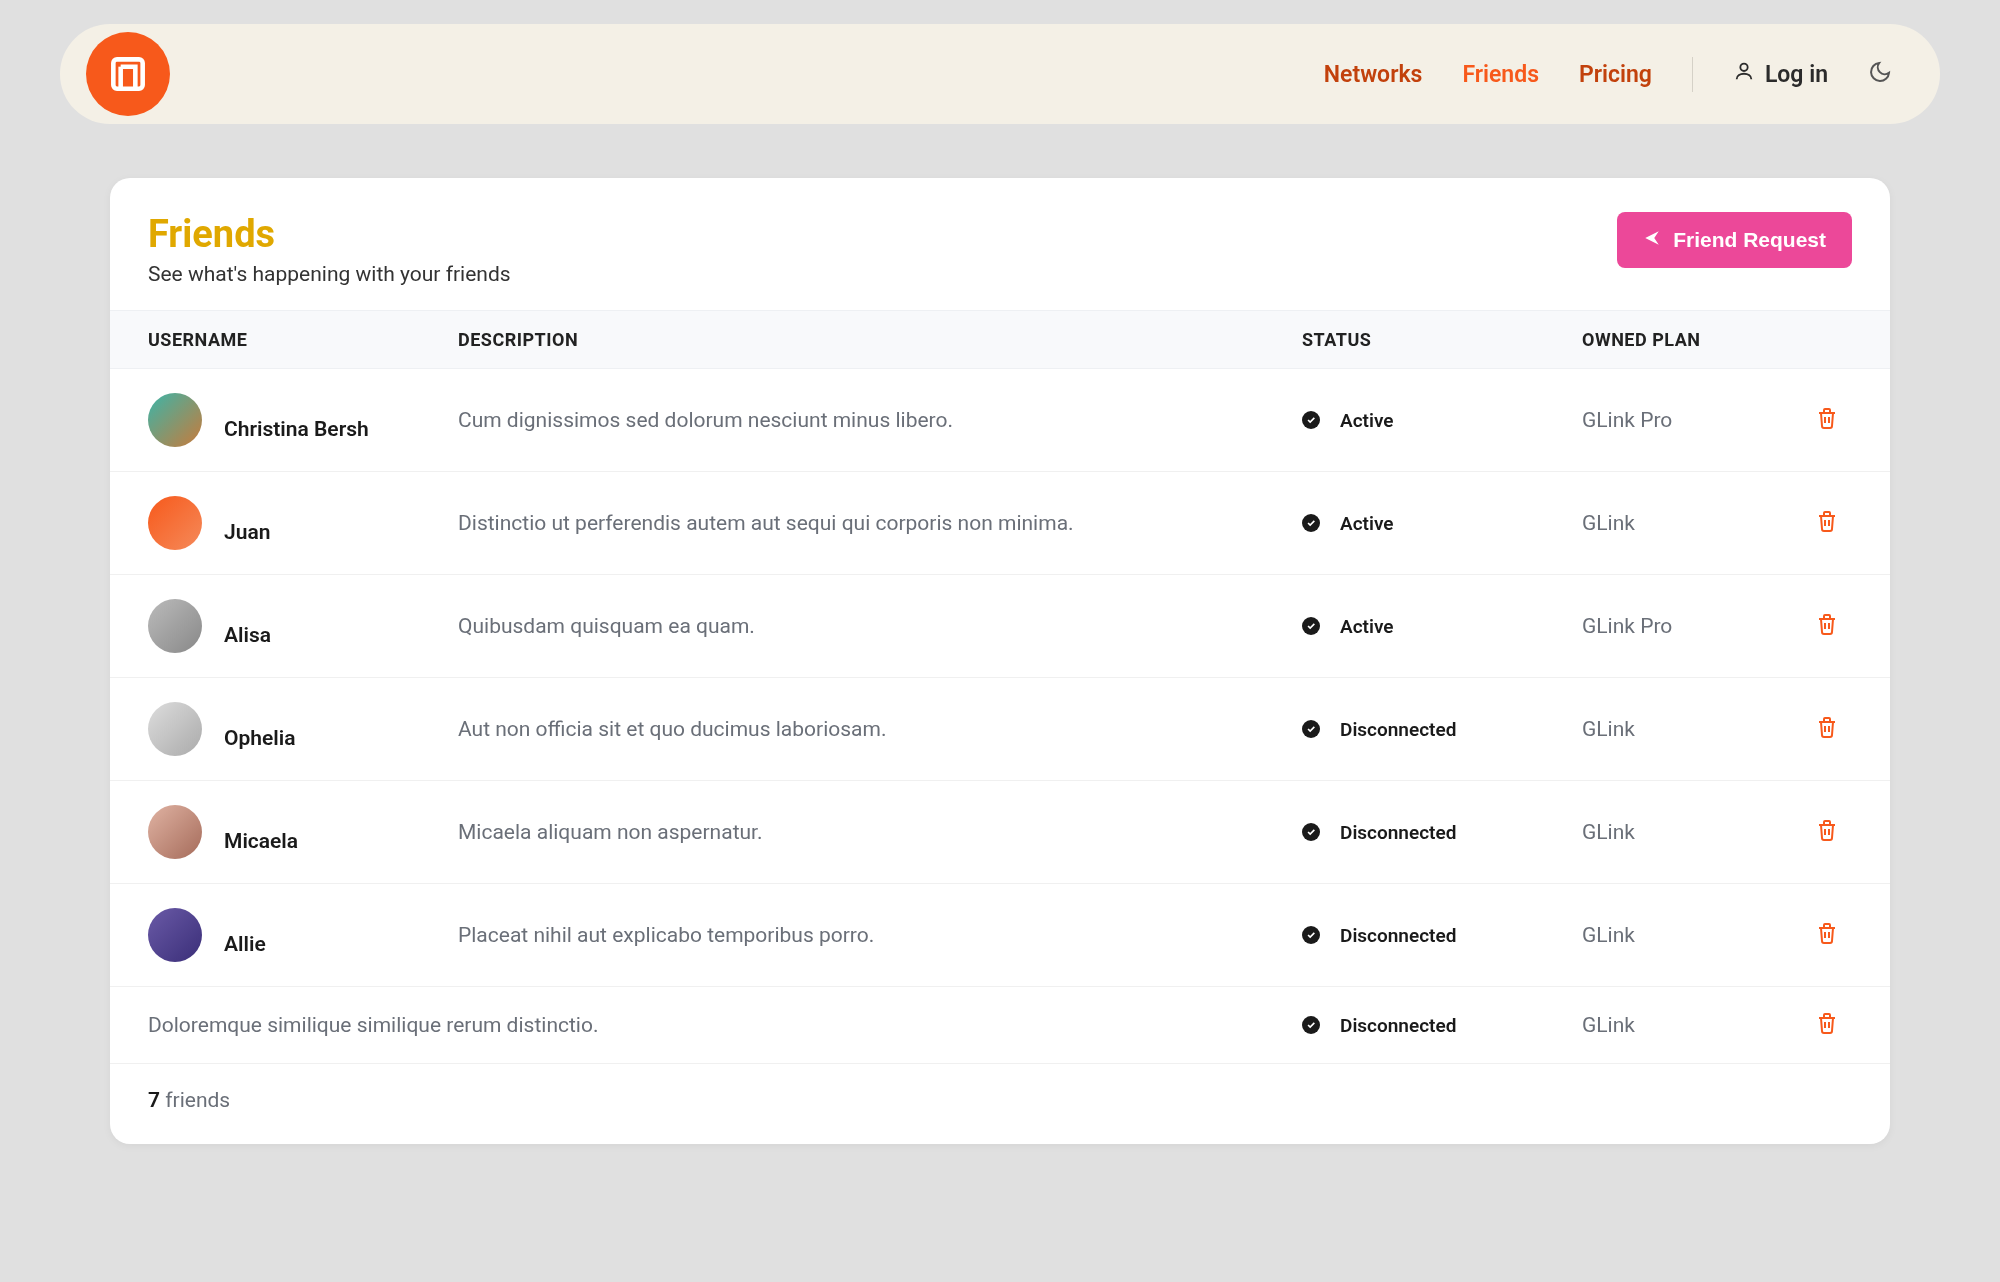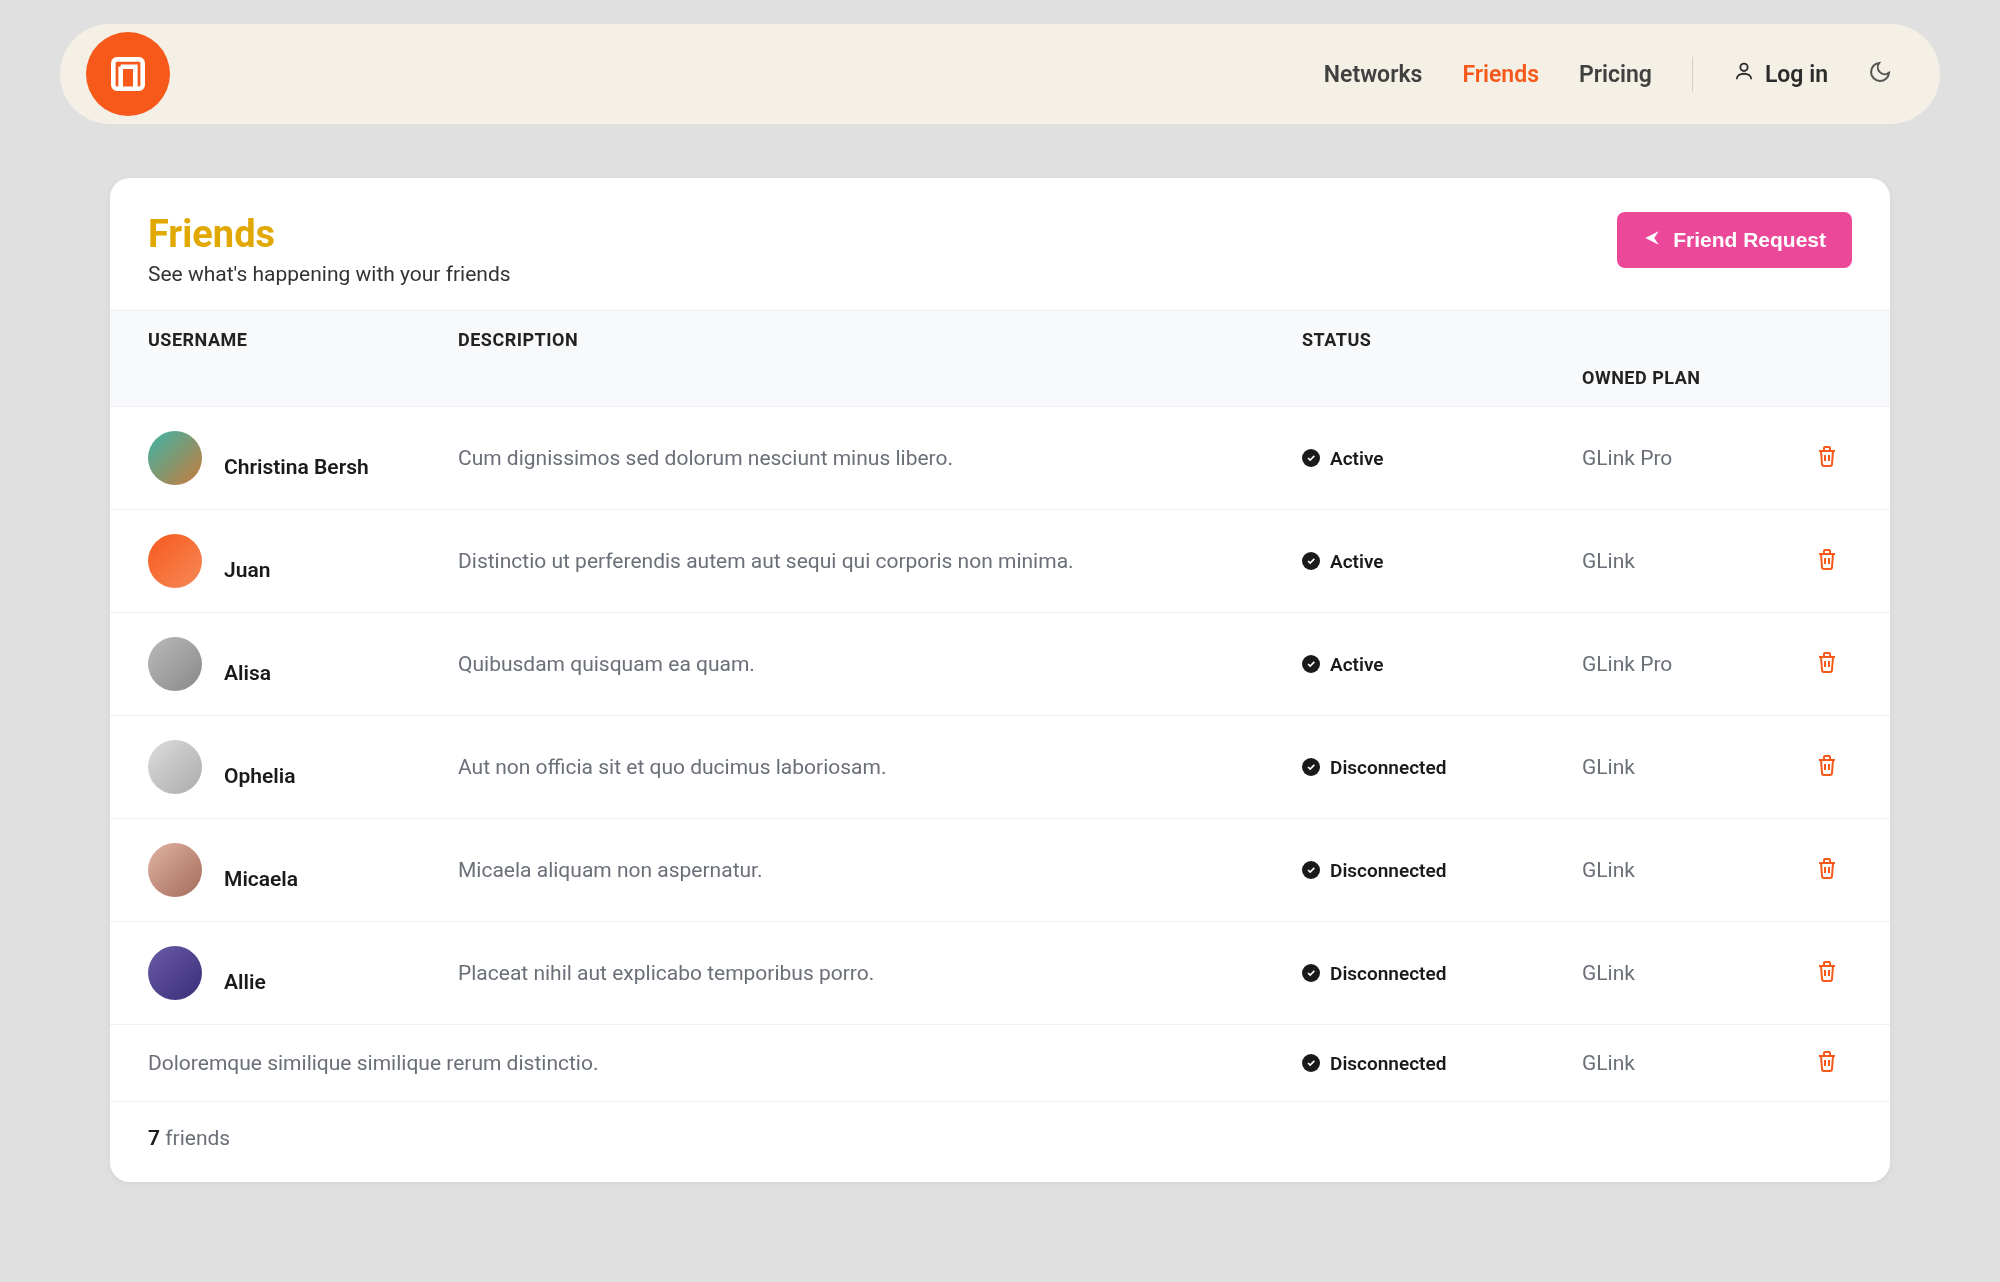--- a/index.html
+++ b/index.html
@@ -28,21 +28,21 @@
   background: #f7591b;
   display: flex;
   align-items: center;
   justify-content: center;
 }
 .logo svg { width: 44px; height: 44px; }
 .nav-right { display: flex; align-items: center; gap: 40px; }
 .nav-link {
   font-size: 23px;
   font-weight: 600;
-  color: #404040;
+  color: #c2410c;
   cursor: pointer;
 }
 .nav-link.active { color: #f7591b; }
 .nav-divider { width: 1px; height: 35px; background: #d5d1c7; }
 .login-btn {
   display: flex;
   align-items: flex-end;
   gap: 10px;
   font-size: 23px;
   font-weight: 600;
@@ -96,40 +96,40 @@
   display: flex;
   padding: 18px 38px;
   font-size: 18px;
   font-weight: 700;
   color: #222;
   letter-spacing: 0.5px;
 }
 .col-user { flex: 0 0 310px; }
 .col-desc { flex: 1; }
 .col-status { flex: 0 0 280px; }
-.col-plan { flex: 0 0 220px; margin-top: 38px; }
+.col-plan { flex: 0 0 220px; }
 .col-action { flex: 0 0 50px; }
 
 .table-row {
   display: flex;
   align-items: center;
   padding: 24px 38px;
   border-bottom: 1px solid #f0f0f0;
 }
 .user-cell { display: flex; align-items: center; gap: 22px; flex: 0 0 310px; }
 .avatar {
   width: 54px; height: 54px; border-radius: 50%;
   background: linear-gradient(135deg,#ccc,#999);
   flex-shrink: 0;
   display:flex;align-items:center;justify-content:center;
   color:#fff;font-weight:600;font-size:20px;
 }
 .username { font-size: 21px; font-weight: 600; color: #1a1a1a; margin-top: 18px; }
 .desc-cell { flex: 1; font-size: 21px; color: #6a6f78; }
-.status-cell { flex: 0 0 280px; display: flex; align-items: center; gap: 10px; font-size: 19px; font-weight: 600; color: #1a1a1a; }
+.status-cell { flex: 0 0 280px; display: flex; align-items: center; gap: 20px; font-size: 19px; font-weight: 600; color: #1a1a1a; }
 .status-dot {
   width: 18px; height: 18px; border-radius: 50%; background: #1a1a1a;
   display: flex; align-items: center; justify-content: center;
 }
 .status-dot svg { width: 10px; height: 10px; }
 .plan-cell { flex: 0 0 220px; font-size: 21px; color: #6a6f78; }
 .action-cell { flex: 0 0 50px; display: flex; justify-content: center; }
 .delete-btn { cursor: pointer; color: #f7591b; }
 
 .table-footer {

